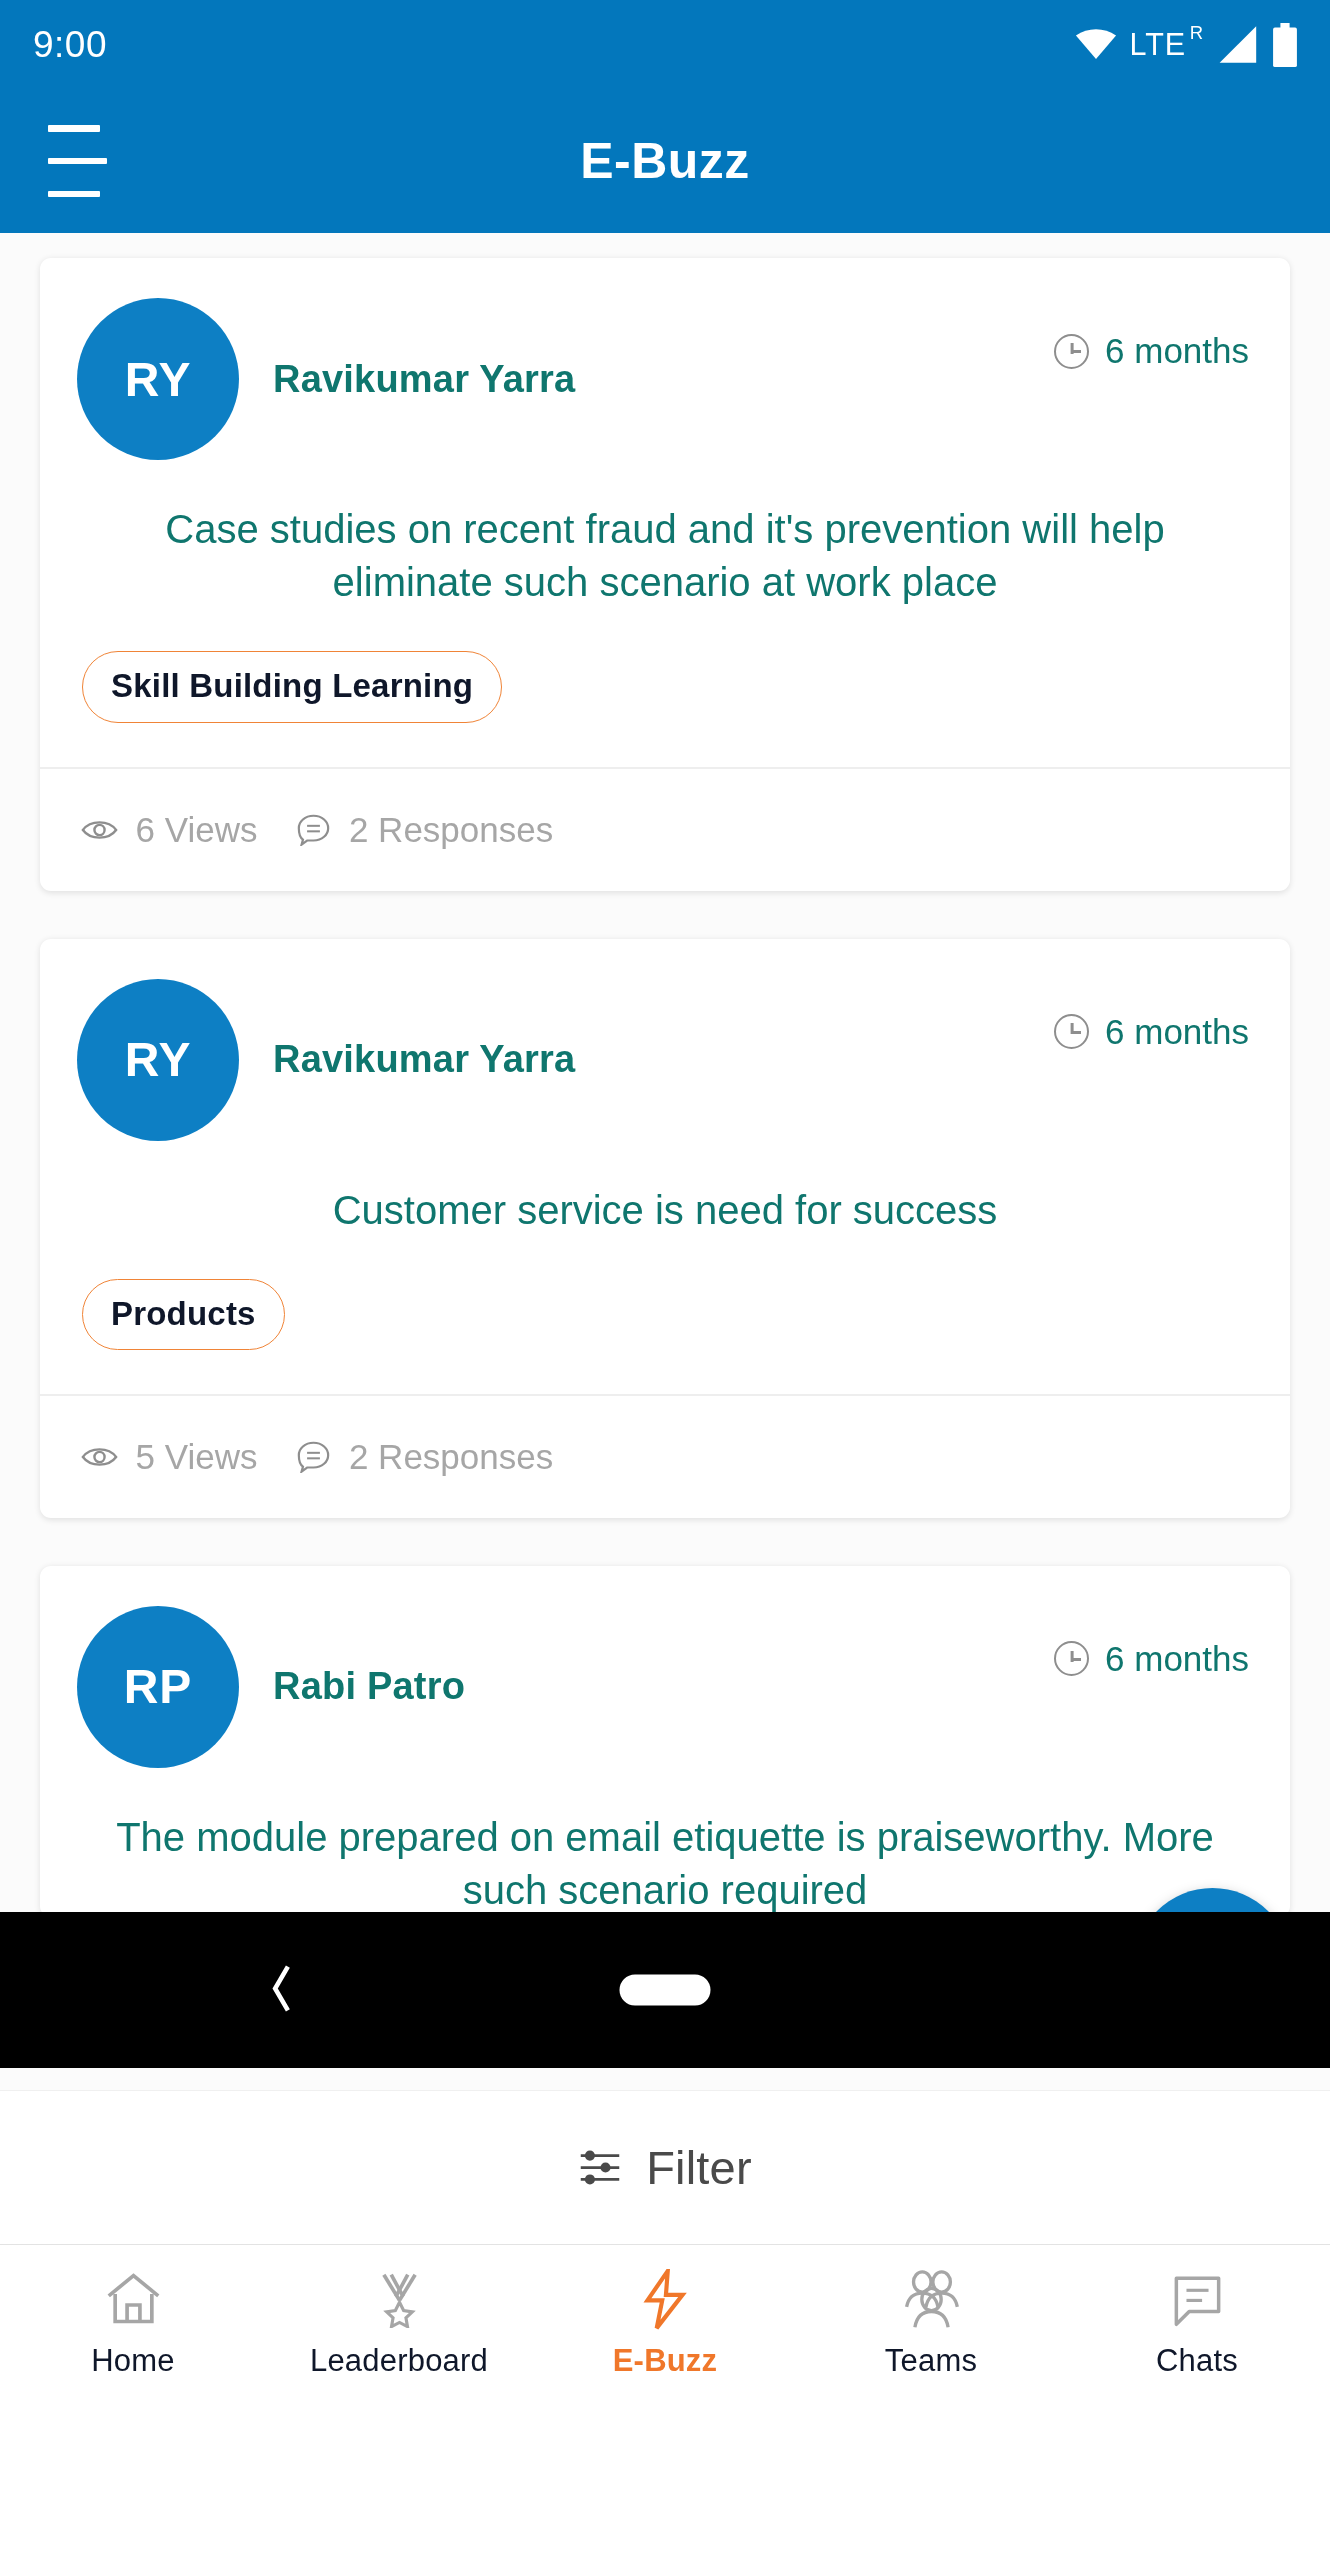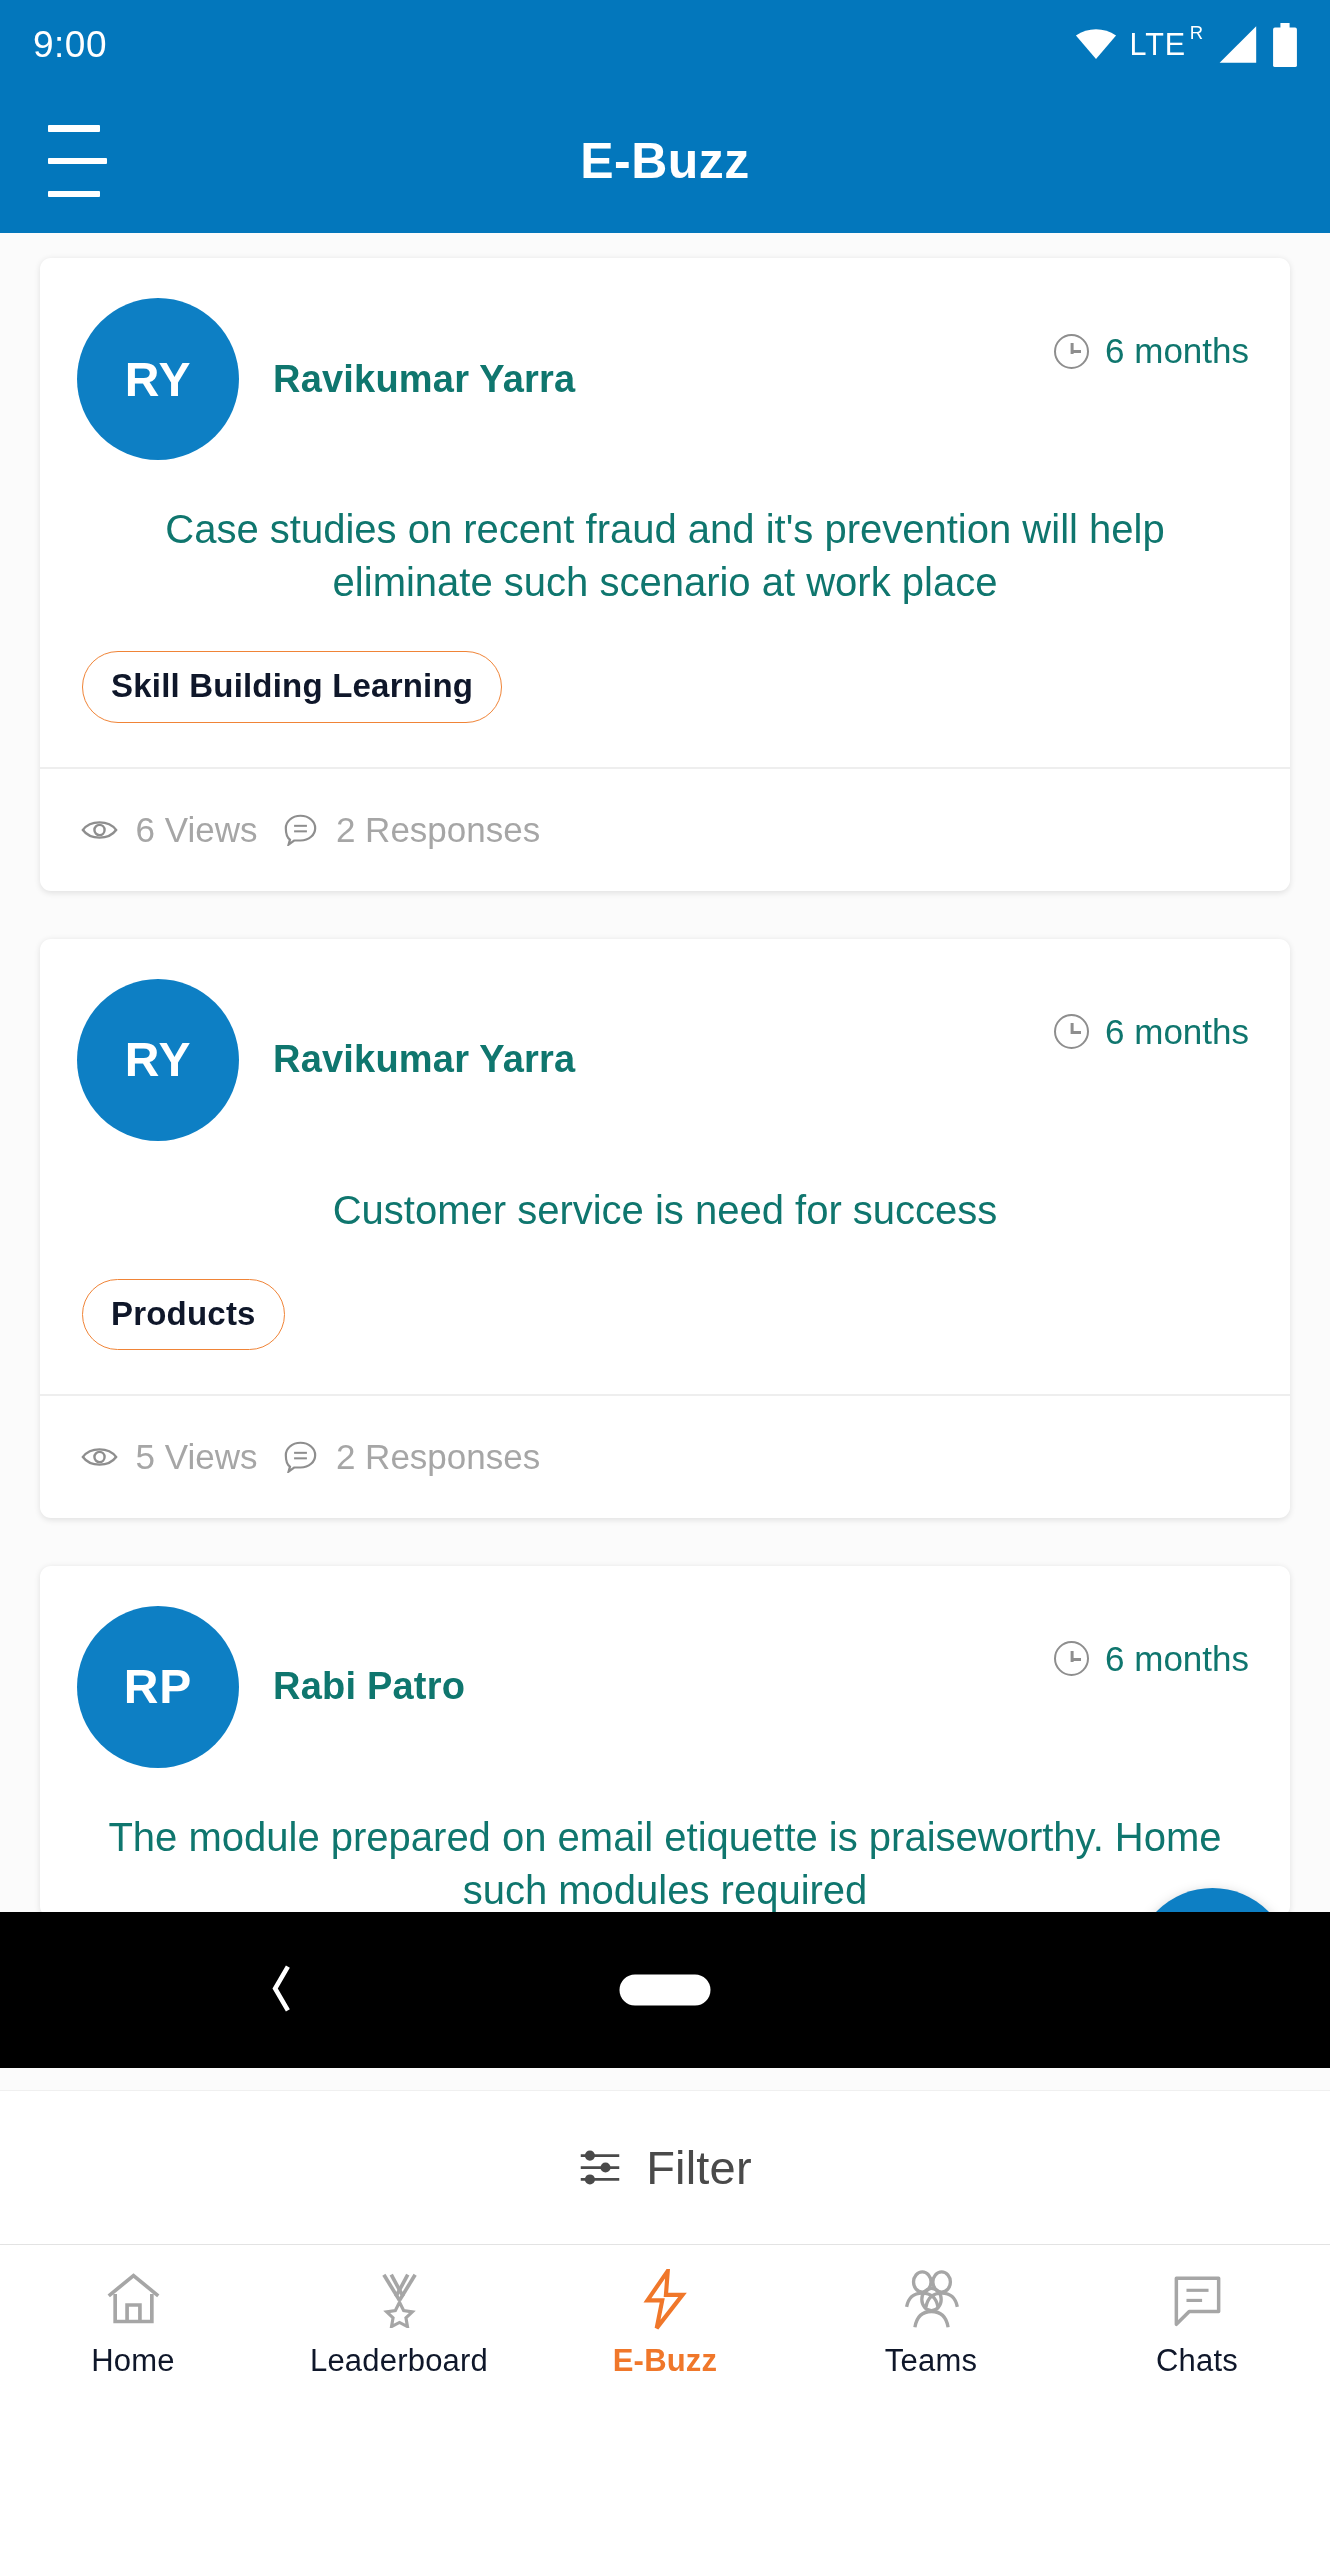--- a/index.html
+++ b/index.html
@@ -82,21 +82,21 @@
   .post-text{
     font-size:40px; line-height:1.33; color:#0f766e; font-weight:400;text-align:center;
   }
   .tag{
     display:inline-block; margin-top:42px; margin-bottom:44px;
     border:1.8px solid #f08437; border-radius:37px;
     padding:14.8px 28px 16.6px 28px; color:#0f172a;
     font-size:33px; font-weight:700; letter-spacing:0.2px;
   }
   .card-divider{ height:1.8px; background:#eeeeee; }
-  .card-foot{ display:flex; align-items:center; gap:26px; padding:41px 37px 41px 41px; }
+  .card-foot{ display:flex; align-items:center; gap:39px; padding:41px 37px 41px 41px; }
   .stat{ display:flex; align-items:center; gap:17.5px; }
   .stat-text{ font-size:35px; color:#a6a6a6; }
   .eye-ico{ width:37px; height:24px; flex:0 0 auto; }
   .bubble-ico{ width:35px; height:33px; flex:0 0 auto; }
 
   
   .fab{
     position:absolute; right:39px; top:1888px; width:157px; height:157px;
     border-radius:50%; background:#0d7fc4; z-index:40;
     box-shadow:0 4.6px 13px rgba(0,0,0,.26);
@@ -250,21 +250,21 @@
     <div class="card">
       <div class="card-head">
         <div class="avatar">RP</div>
         <div class="author">Rabi Patro</div>
         <div class="time-wrap">
           <span class="clock-ico"></span>
           <span class="time-text">6 months</span>
         </div>
       </div>
       <div class="card-body">
-        <div class="post-text">The module prepared on email etiquette is praiseworthy. Home such modules required</div>
+        <div class="post-text">The module prepared on email etiquette is praiseworthy. More such scenario required</div>
       </div>
     </div>
 
   </div>
 
   <div class="fab">
     <div class="fab-plus"></div>
   </div>
 
   <div class="filterbar">

